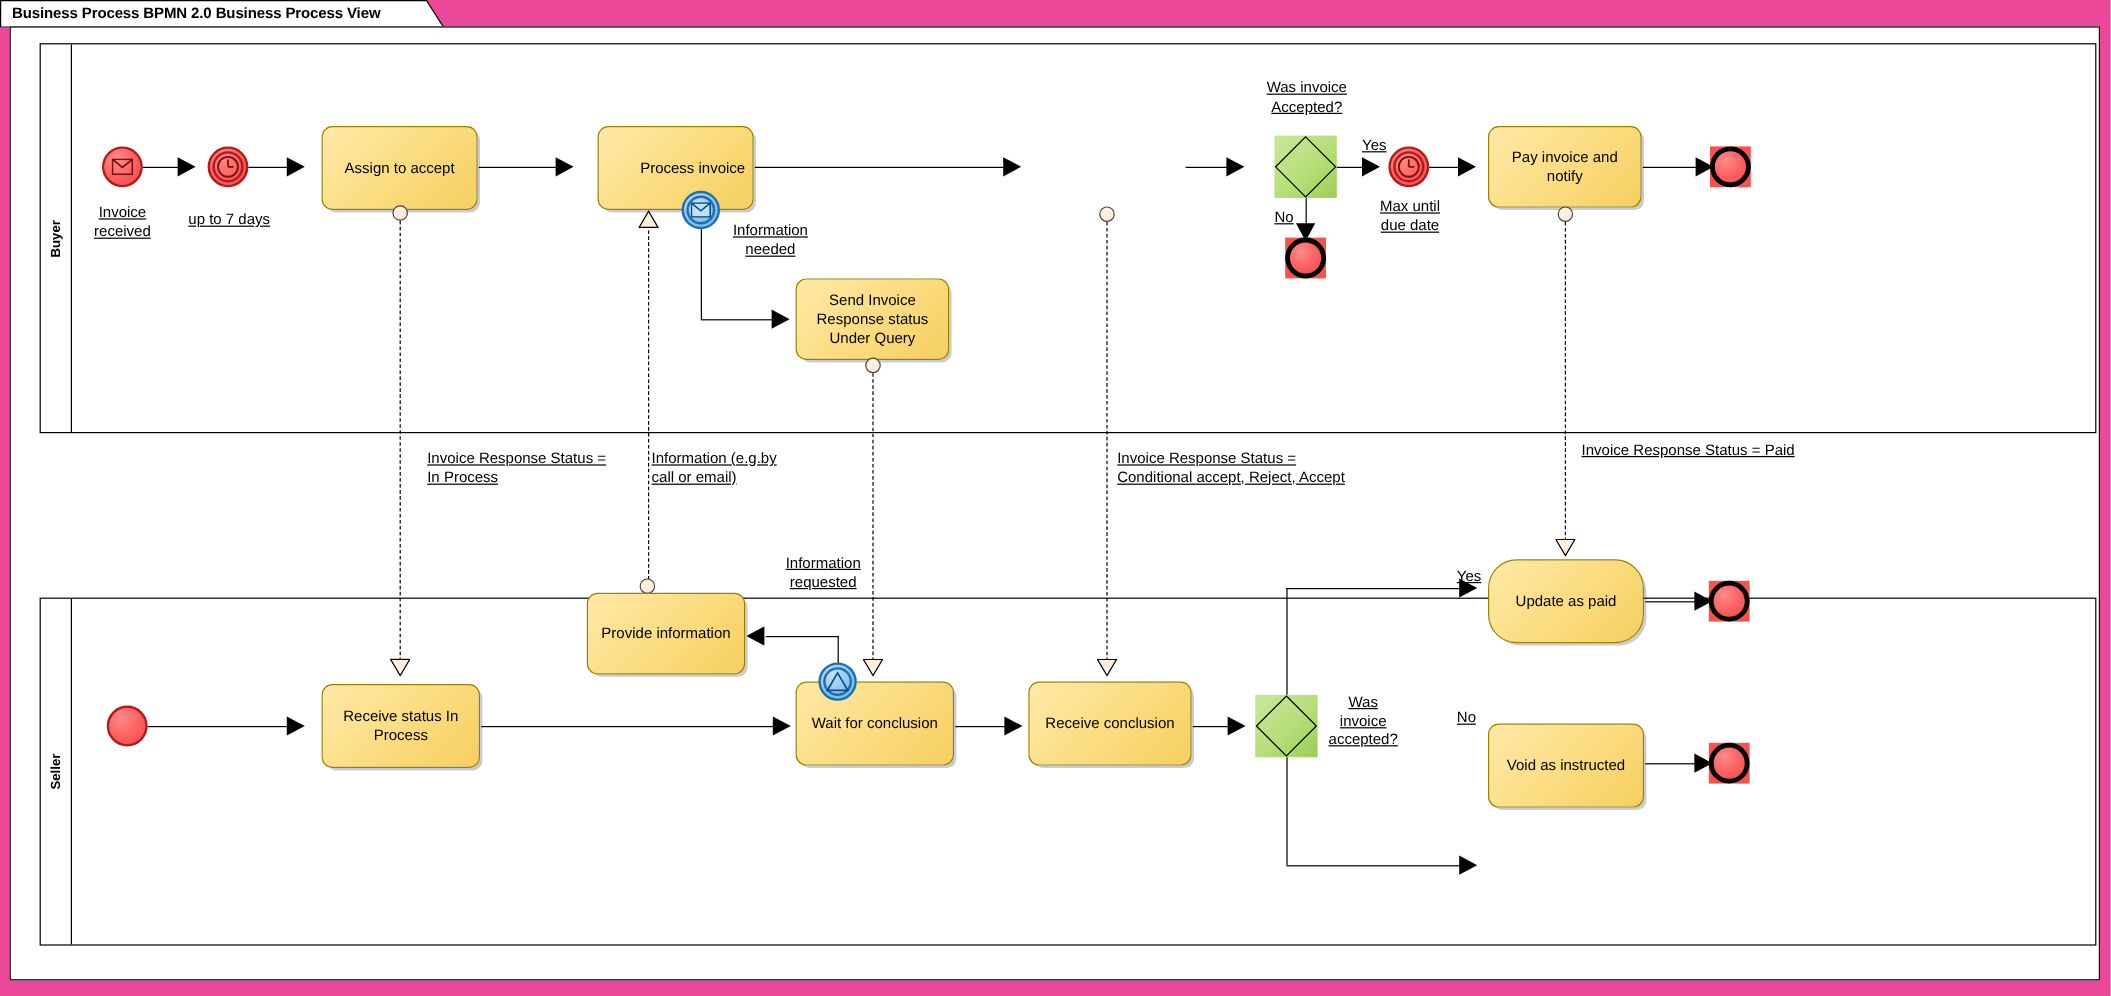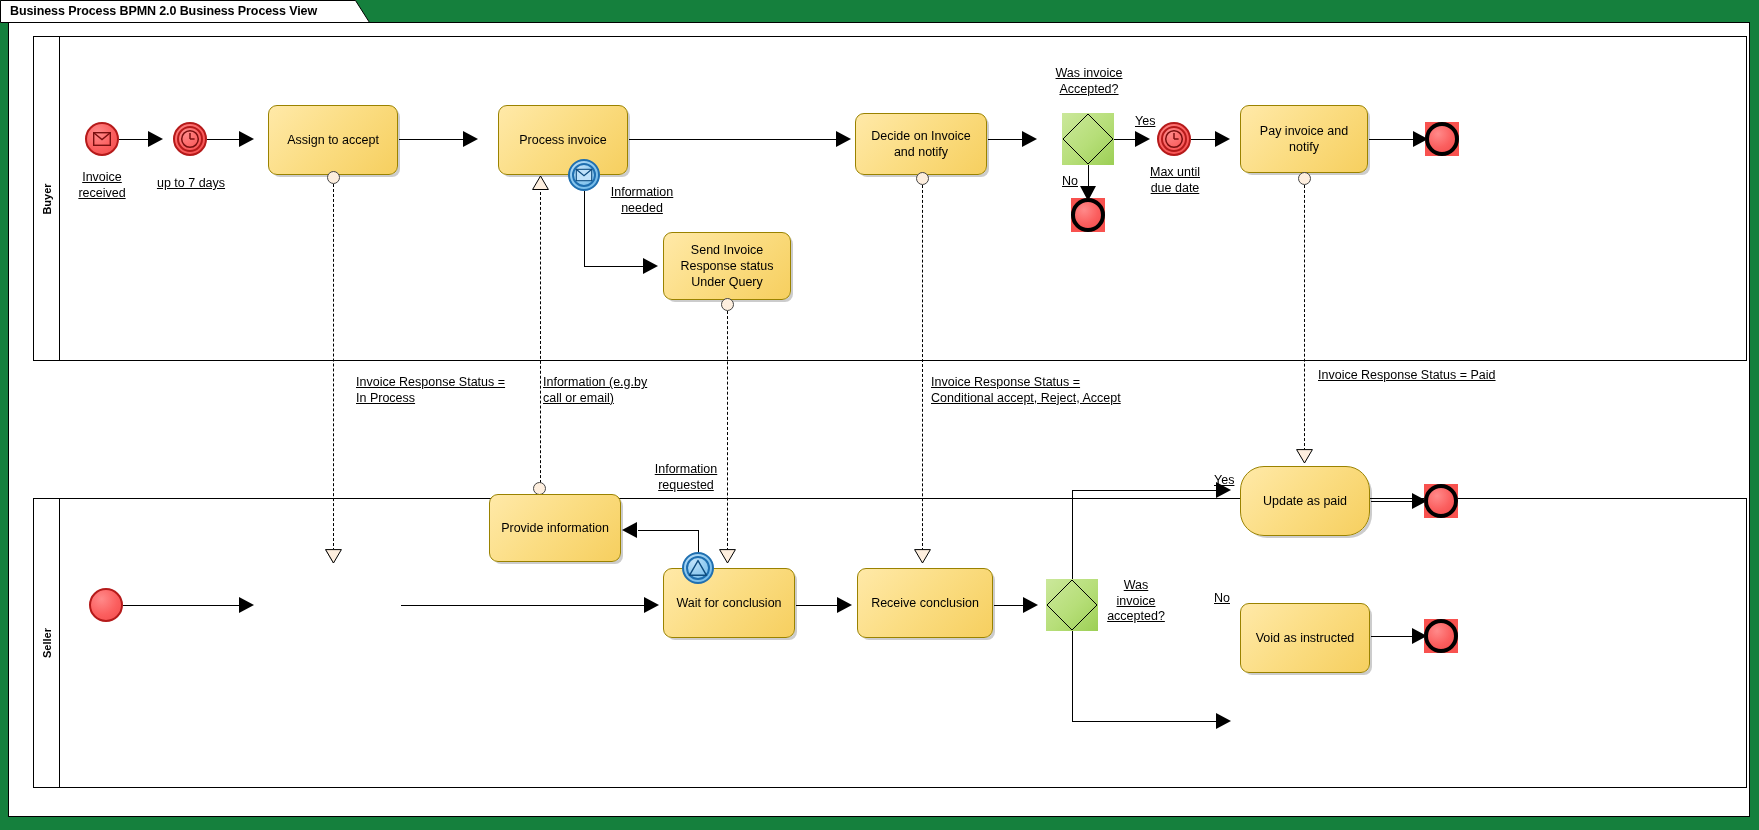--- a/index.html
+++ b/index.html
@@ -5,21 +5,21 @@
   html, body {
     margin: 0;
     padding: 0;
     background: #ffffff;
     font-family: "Liberation Sans", sans-serif;
   }
   #canvas {
     position: relative;
     width: 1759px;
     height: 830px;
-    background: #15803d;
+    background: #ec4899;
     overflow: hidden;
   }
   
   #title-tab {
     position: absolute;
     left: 0px;
     top: 0px;
     width: 370px;
     height: 23px;
   }
@@ -280,21 +280,21 @@
   <div class="arrow-r" style="left:239px; top:131px;"></div>
 
   <div class="task" style="left:268px; top:105px; width:130px; height:70px;">
     <span>Assign to accept</span>
   </div>
   <div class="msg-dot" style="left:327px; top:171px;"></div>
 
   <div class="hline" style="left:399px; top:139px; width:65px;"></div>
   <div class="arrow-r" style="left:463px; top:131px;"></div>
 
-  <div class="task" style="left:498px; top:105px; width:130px; height:70px;">
+  <div class="task" style="left:498px; top:105px; width:130px; height:70px;justify-content:flex-end;">
     <span>Process invoice</span>
   </div>
 
   <div class="boundary" style="left:568px; top:159px;">
     <svg class="ev-icon" width="17" height="13" viewBox="0 0 17 13">
       <rect x="0.7" y="0.7" width="15.6" height="11.6" fill="#bfe2fa" stroke="#0f4d80" stroke-width="1.3"></rect>
       <path d="M0.7,0.7 L8.5,7.2 L16.3,0.7" fill="none" stroke="#0f4d80" stroke-width="1.3"></path>
     </svg>
   </div>
   <div class="lbl center" style="left:596px; top:185px; width:92px;">Information
@@ -307,24 +307,20 @@
   <div class="task" style="left:663px; top:232px; width:128px; height:68px;">
     <span>Send Invoice
 Response status
 Under Query</span>
   </div>
   <div class="msg-dot" style="left:721px; top:298px;"></div>
 
   <div class="hline" style="left:629px; top:139px; width:207px;"></div>
   <div class="arrow-r" style="left:836px; top:131px;"></div>
 
-  <div class="task" style="left:855px; top:113px; width:132px; height:62px;">
-    <span>Decide on Invoice
-and notify</span>
-  </div>
   <div class="msg-dot" style="left:916px; top:172px;"></div>
 
   <div class="hline" style="left:988px; top:139px; width:35px;"></div>
   <div class="arrow-r" style="left:1022px; top:131px;"></div>
 
   <div class="gateway" style="left:1062px; top:113px;">
     <svg class="gw-diamond" width="52" height="52" viewBox="0 0 52 52">
       <path d="M26,1 L51,26 L26,51 L1,26 Z" fill="none" stroke="#000000" stroke-width="1"></path>
     </svg>
   </div>
@@ -398,20 +394,24 @@
   <svg style="position:absolute; left:1296px; top:449px; width:17px; height:15px;">
     <path d="M0.6,0.6 L16.4,0.6 L8.5,14 Z" fill="#fdeede" stroke="#000" stroke-width="1"></path>
   </svg>
   <div class="lbl" style="left:1318px; top:368px; width:250px;">Invoice Response Status = Paid</div>
 
   <div class="event ev-plain-start" style="left:89px; top:588px;"></div>
 
   <div class="hline" style="left:123px; top:605px; width:117px;"></div>
   <div class="arrow-r" style="left:239px; top:597px;"></div>
 
+  <div class="task" style="left:268px; top:570px; width:132px; height:70px;">
+    <span>Receive status In
+Process</span>
+  </div>
 
   <div class="hline" style="left:401px; top:605px; width:244px;"></div>
   <div class="arrow-r" style="left:644px; top:597px;"></div>
 
   <div class="task" style="left:489px; top:494px; width:132px; height:68px;">
     <span>Provide information</span>
   </div>
 
   <div class="task" style="left:663px; top:568px; width:132px; height:70px;">
     <span>Wait for conclusion</span>

